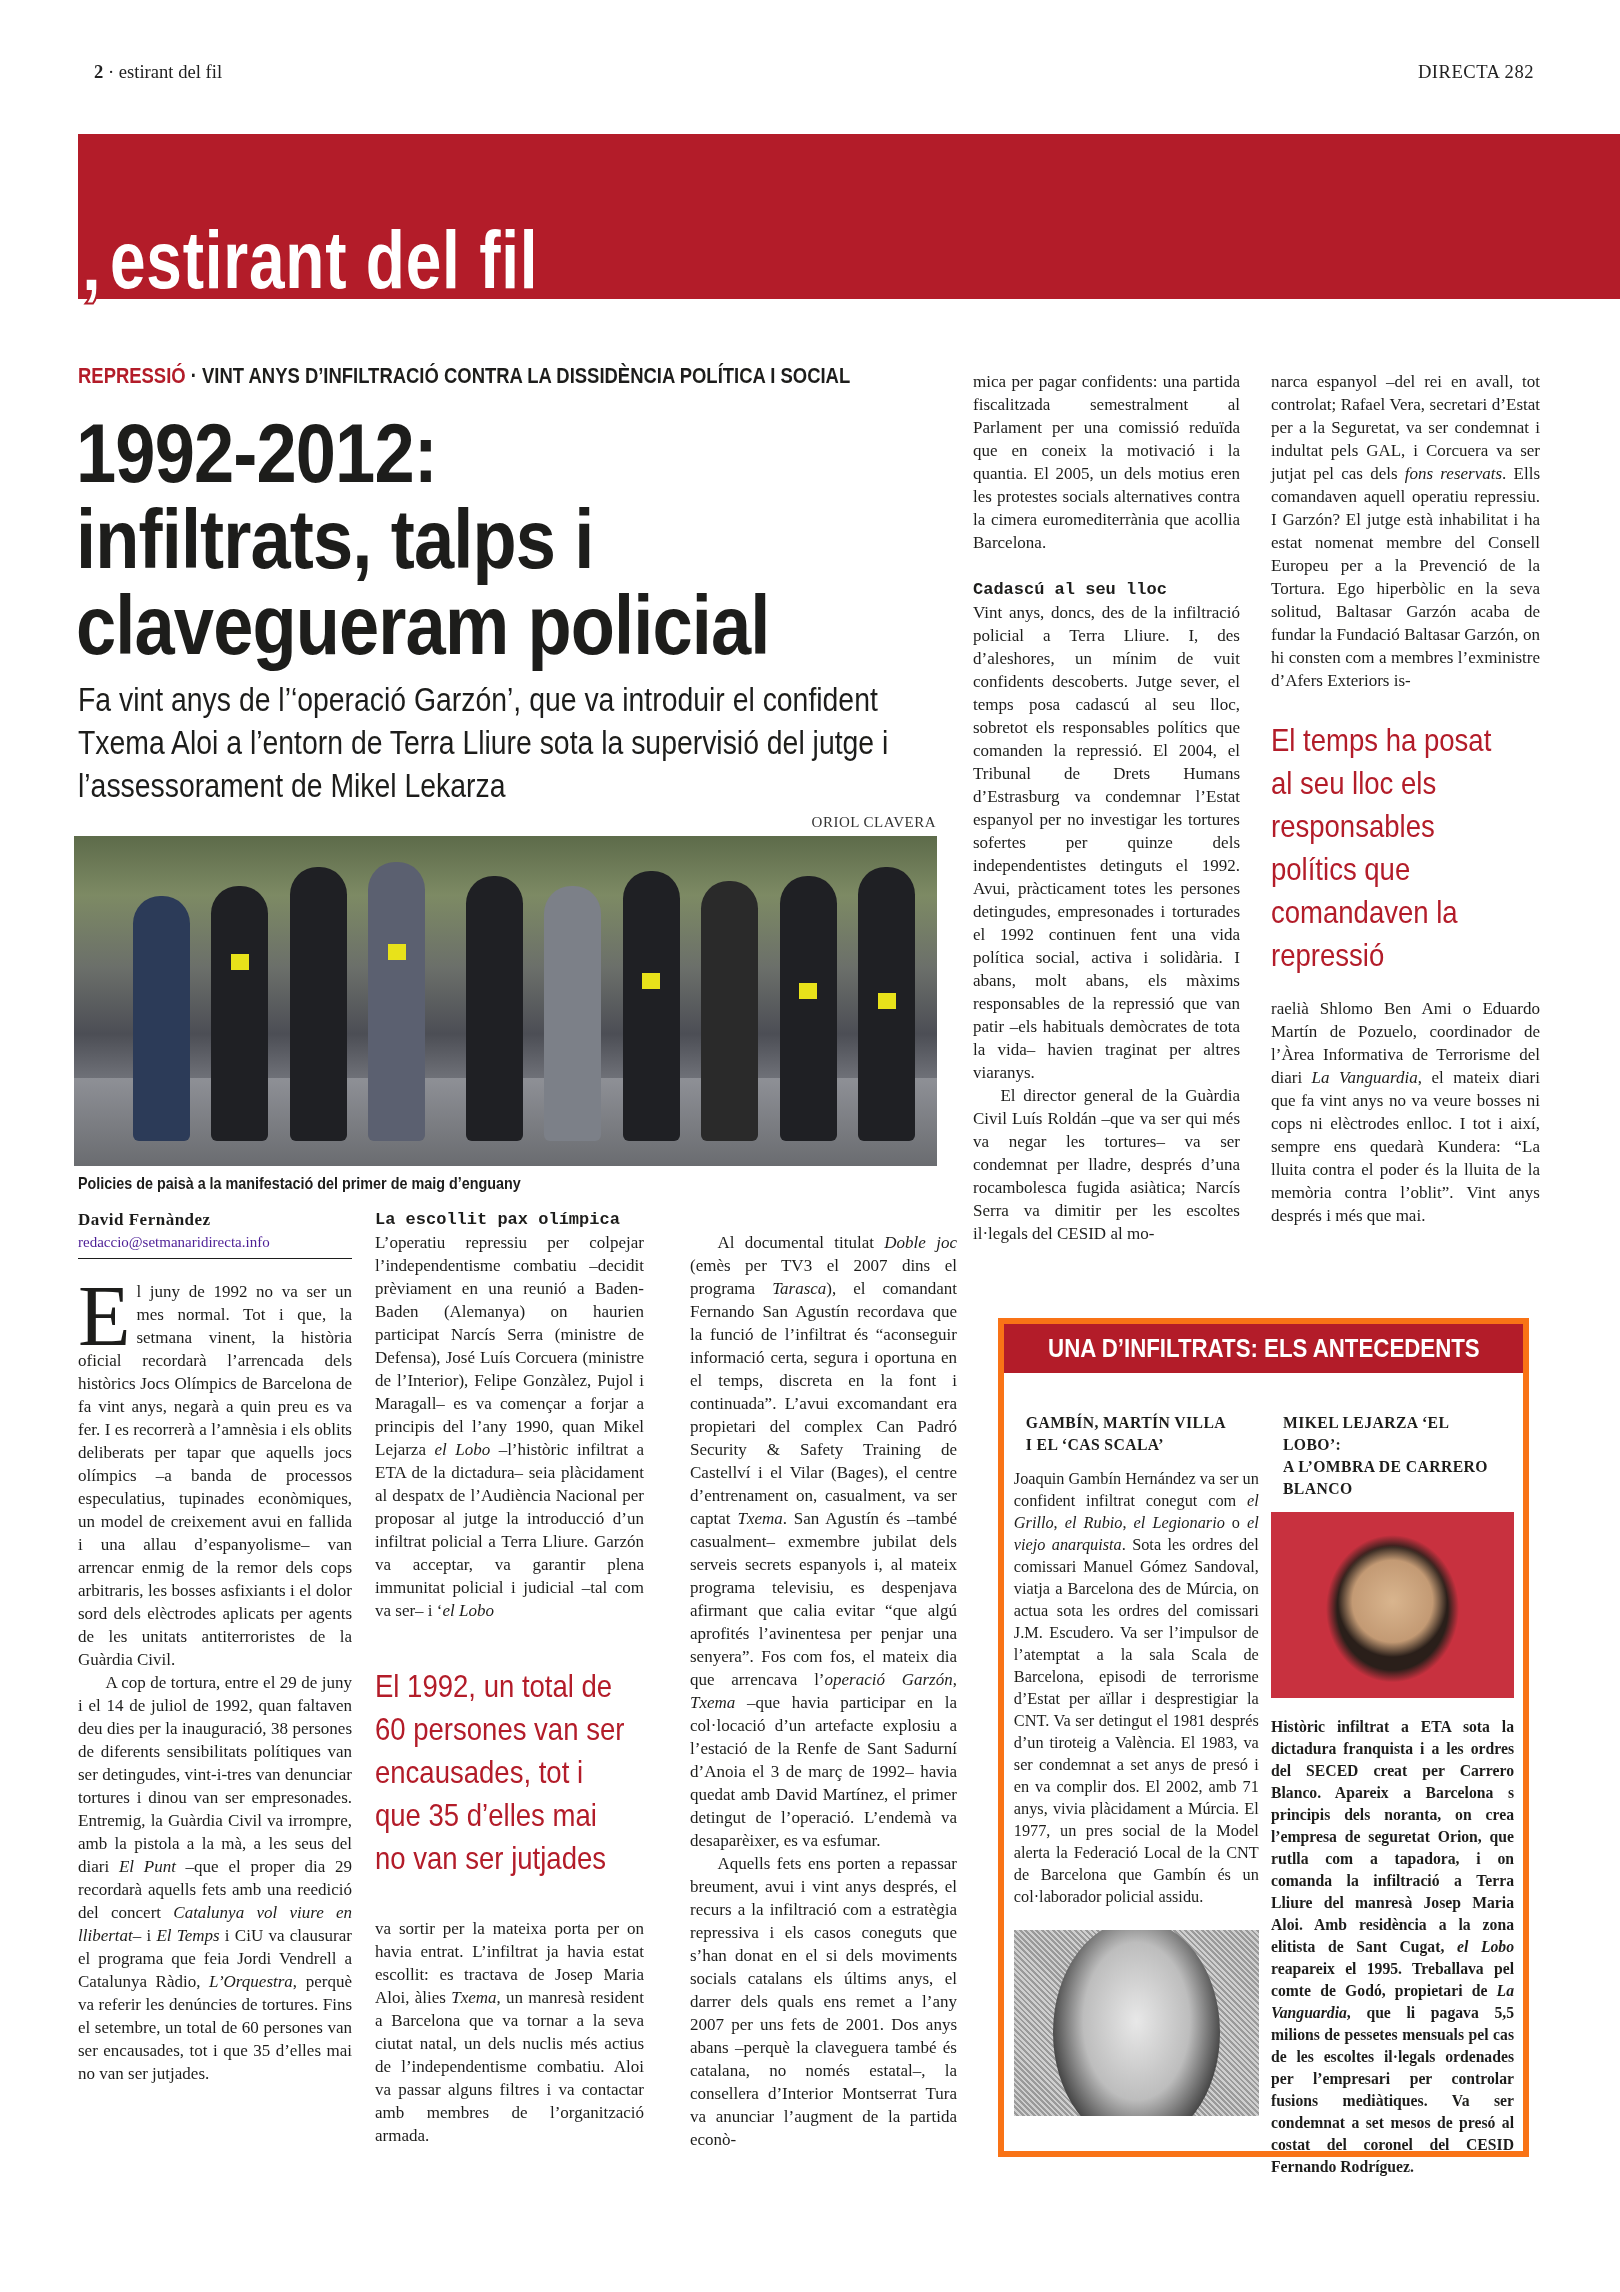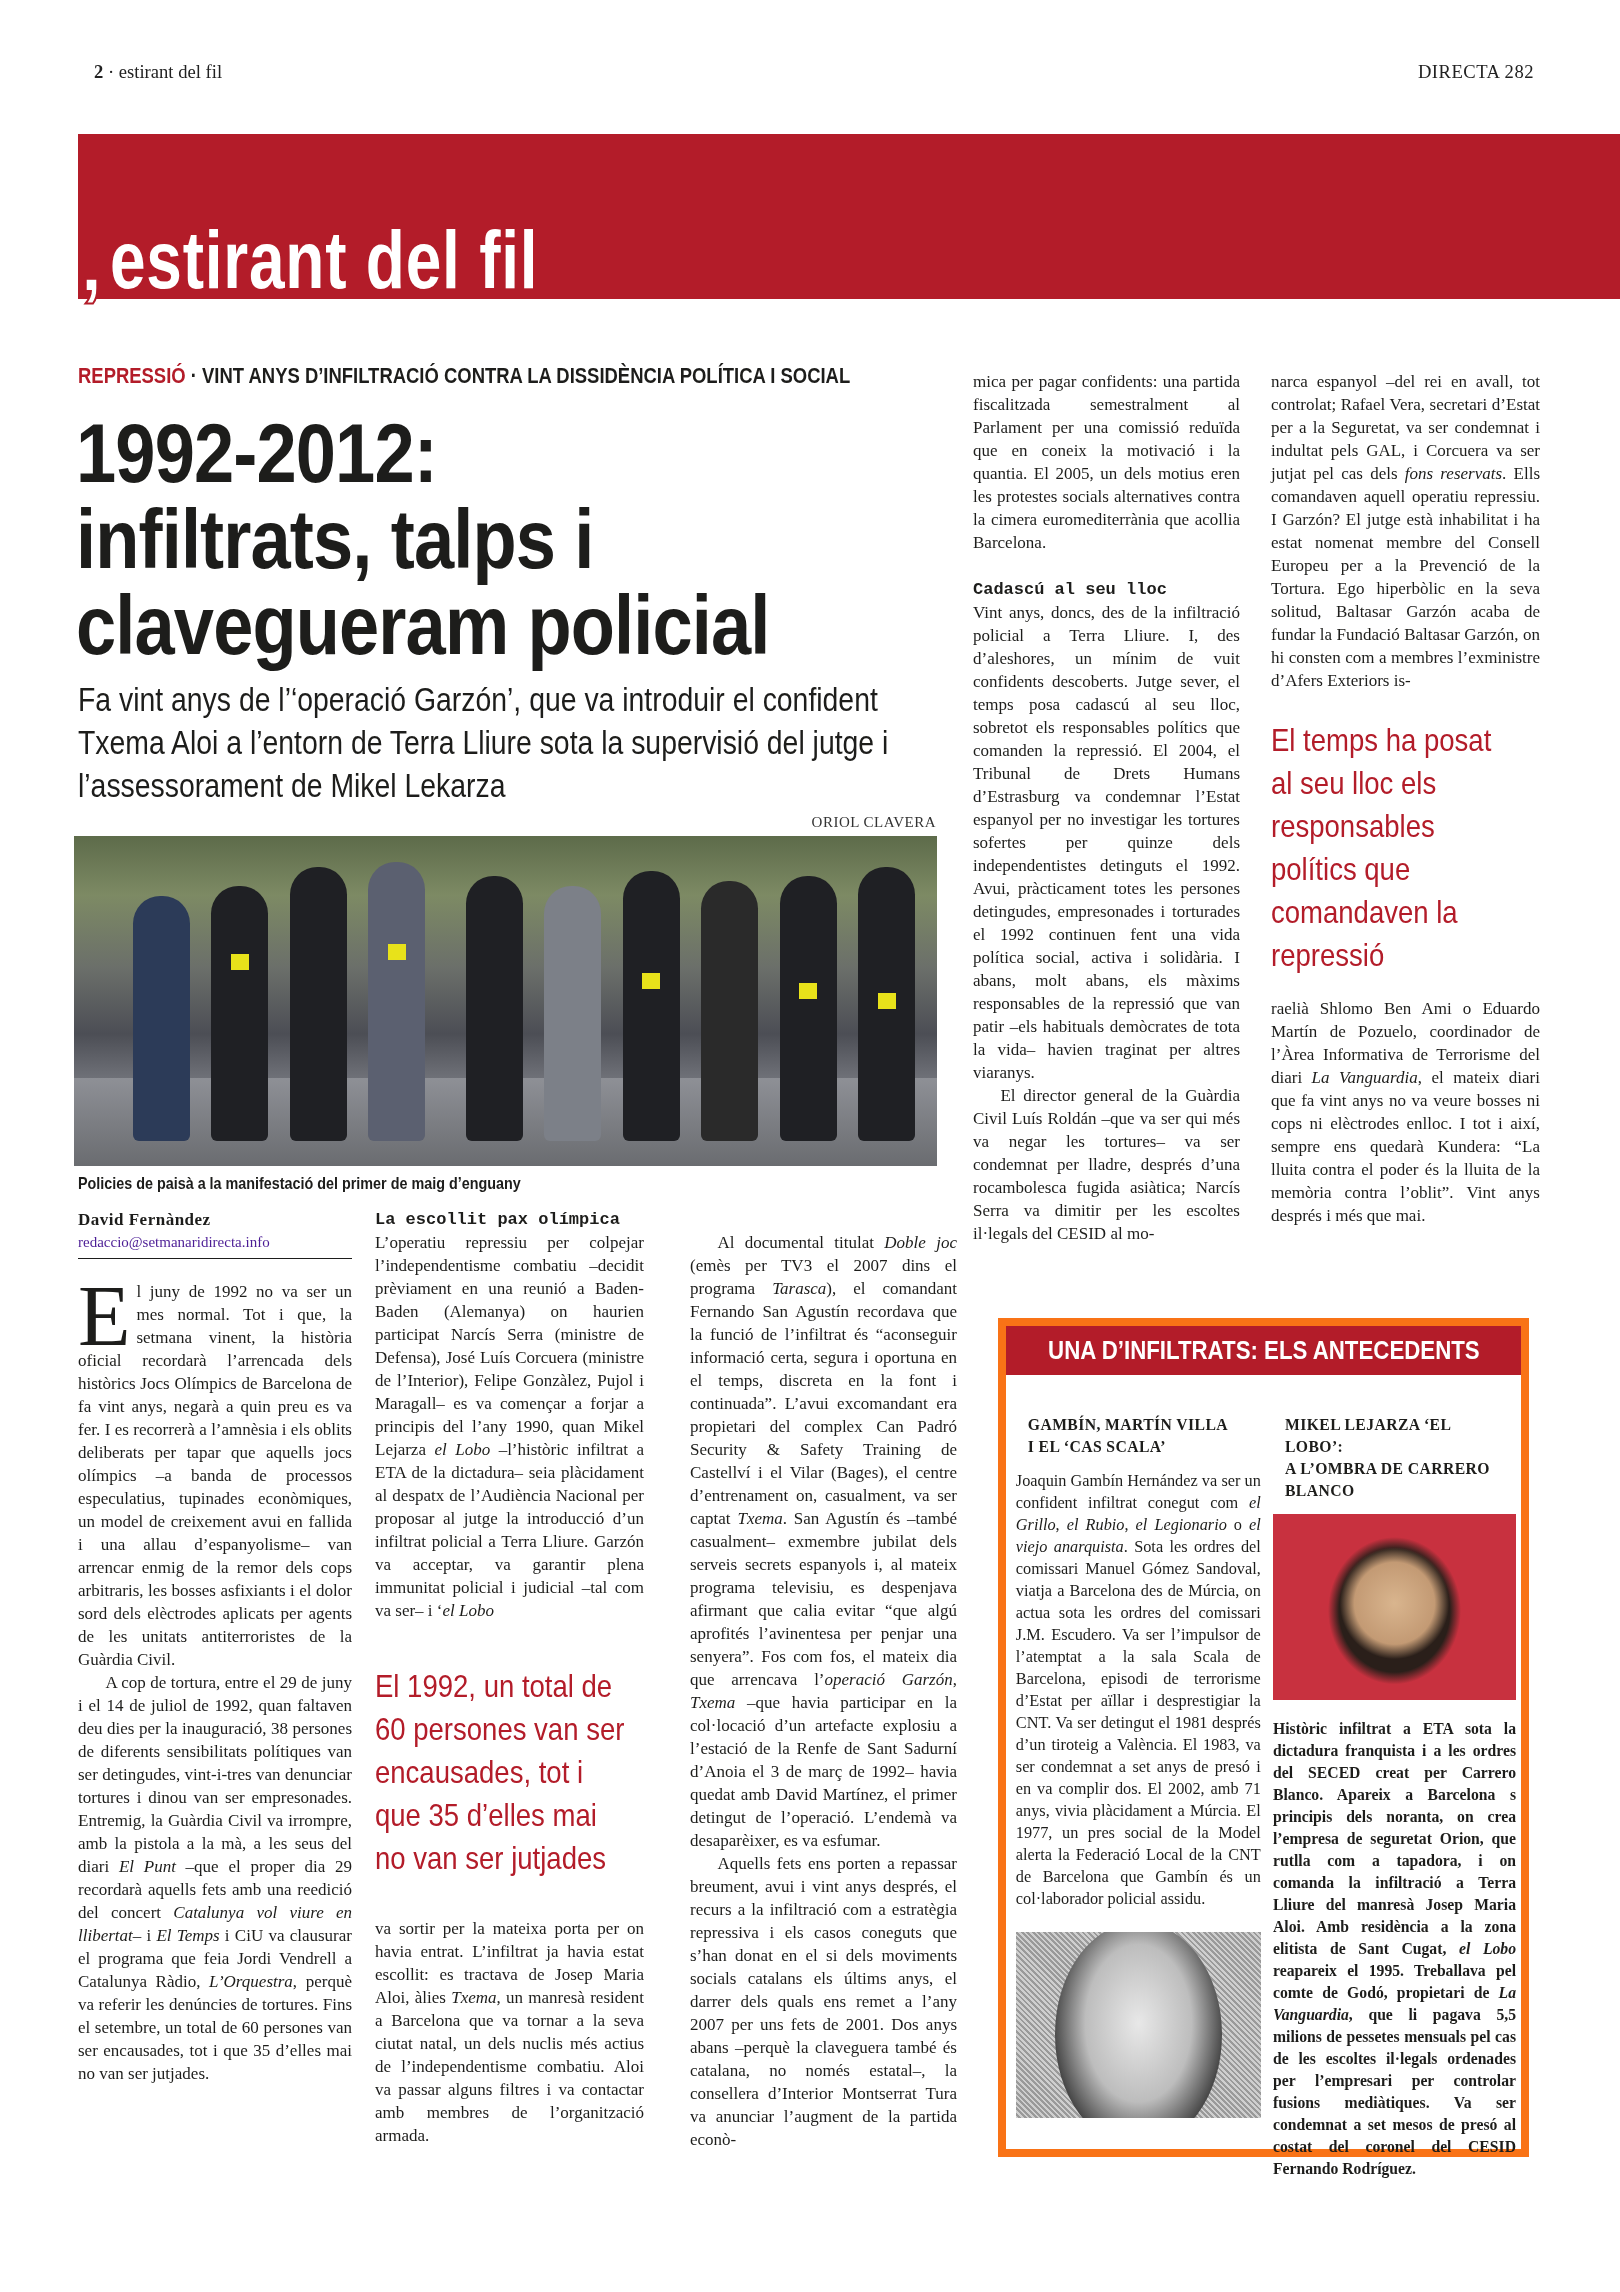--- a/index.html
+++ b/index.html
@@ -47,21 +47,21 @@
   .col i { font-style: italic; }
 
   .byline-name { font-family: "Liberation Serif", serif; font-weight: bold; font-size: 17px; letter-spacing: 0.5px; }
   .byline-mail { font-family: "Liberation Serif", serif; font-size: 15px; color: #4c1d95; }
   .byline-rule { height: 1px; background: #1d1d1b; margin-top: 3.9px; margin-bottom: 21.6px; }
   .dropcap { float: left; font-family: "Liberation Serif", serif; font-size: 86px; line-height: 65px; margin: 3.9px 5.9px 0 0; color: #1d1d1b; }
 
   .pull { font-family: "Liberation Sans", sans-serif; color: #b31c29; font-size: 32px; line-height: 43px; transform: scaleX(0.86); transform-origin: left top; text-align: left; }
 
   
-  .box { position: absolute; left: 998px; top: 1318px; width: 531px; height: 839px; border: 8px solid #f97316; box-sizing: border-box; }
+  .box { position: absolute; left: 998px; top: 1318px; width: 531px; height: 839px; border: 6px solid #f97316; box-sizing: border-box; }
   .box-head { background: #b31c29; height: 49px; display: flex; align-items: center; justify-content: center; }
   .box-title { font-family: "Liberation Sans", sans-serif; font-weight: bold; color: #fff; font-size: 26.5px; transform: scaleX(0.84); white-space: nowrap; }
   .box .col { font-size: 16.3px; line-height: 22px; }
   .box h5 { margin: 12px; font-family: "Liberation Serif", serif; font-weight: bold; font-size: 15.7px; line-height: 22px; letter-spacing: 0.4px; text-align: left; }
   .portrait-lobo { width: 243px; height: 186px; margin-top: 5.9px;
     background: radial-gradient(ellipse 30% 40% at 50% 48%, #d9b58e 0%, #c39a74 55%, rgba(0,0,0,0) 75%),
                 radial-gradient(ellipse 38% 55% at 50% 52%, #2a1f1a 0%, #2a1f1a 60%, rgba(0,0,0,0) 72%),
                 #c8313f; }
   .portrait-gambin { width: 245px; height: 186px; margin-top: 21.6px;
     background: repeating-linear-gradient(45deg, #cfcfcf 0 2px, #9a9a9a 2px 3.9px);

